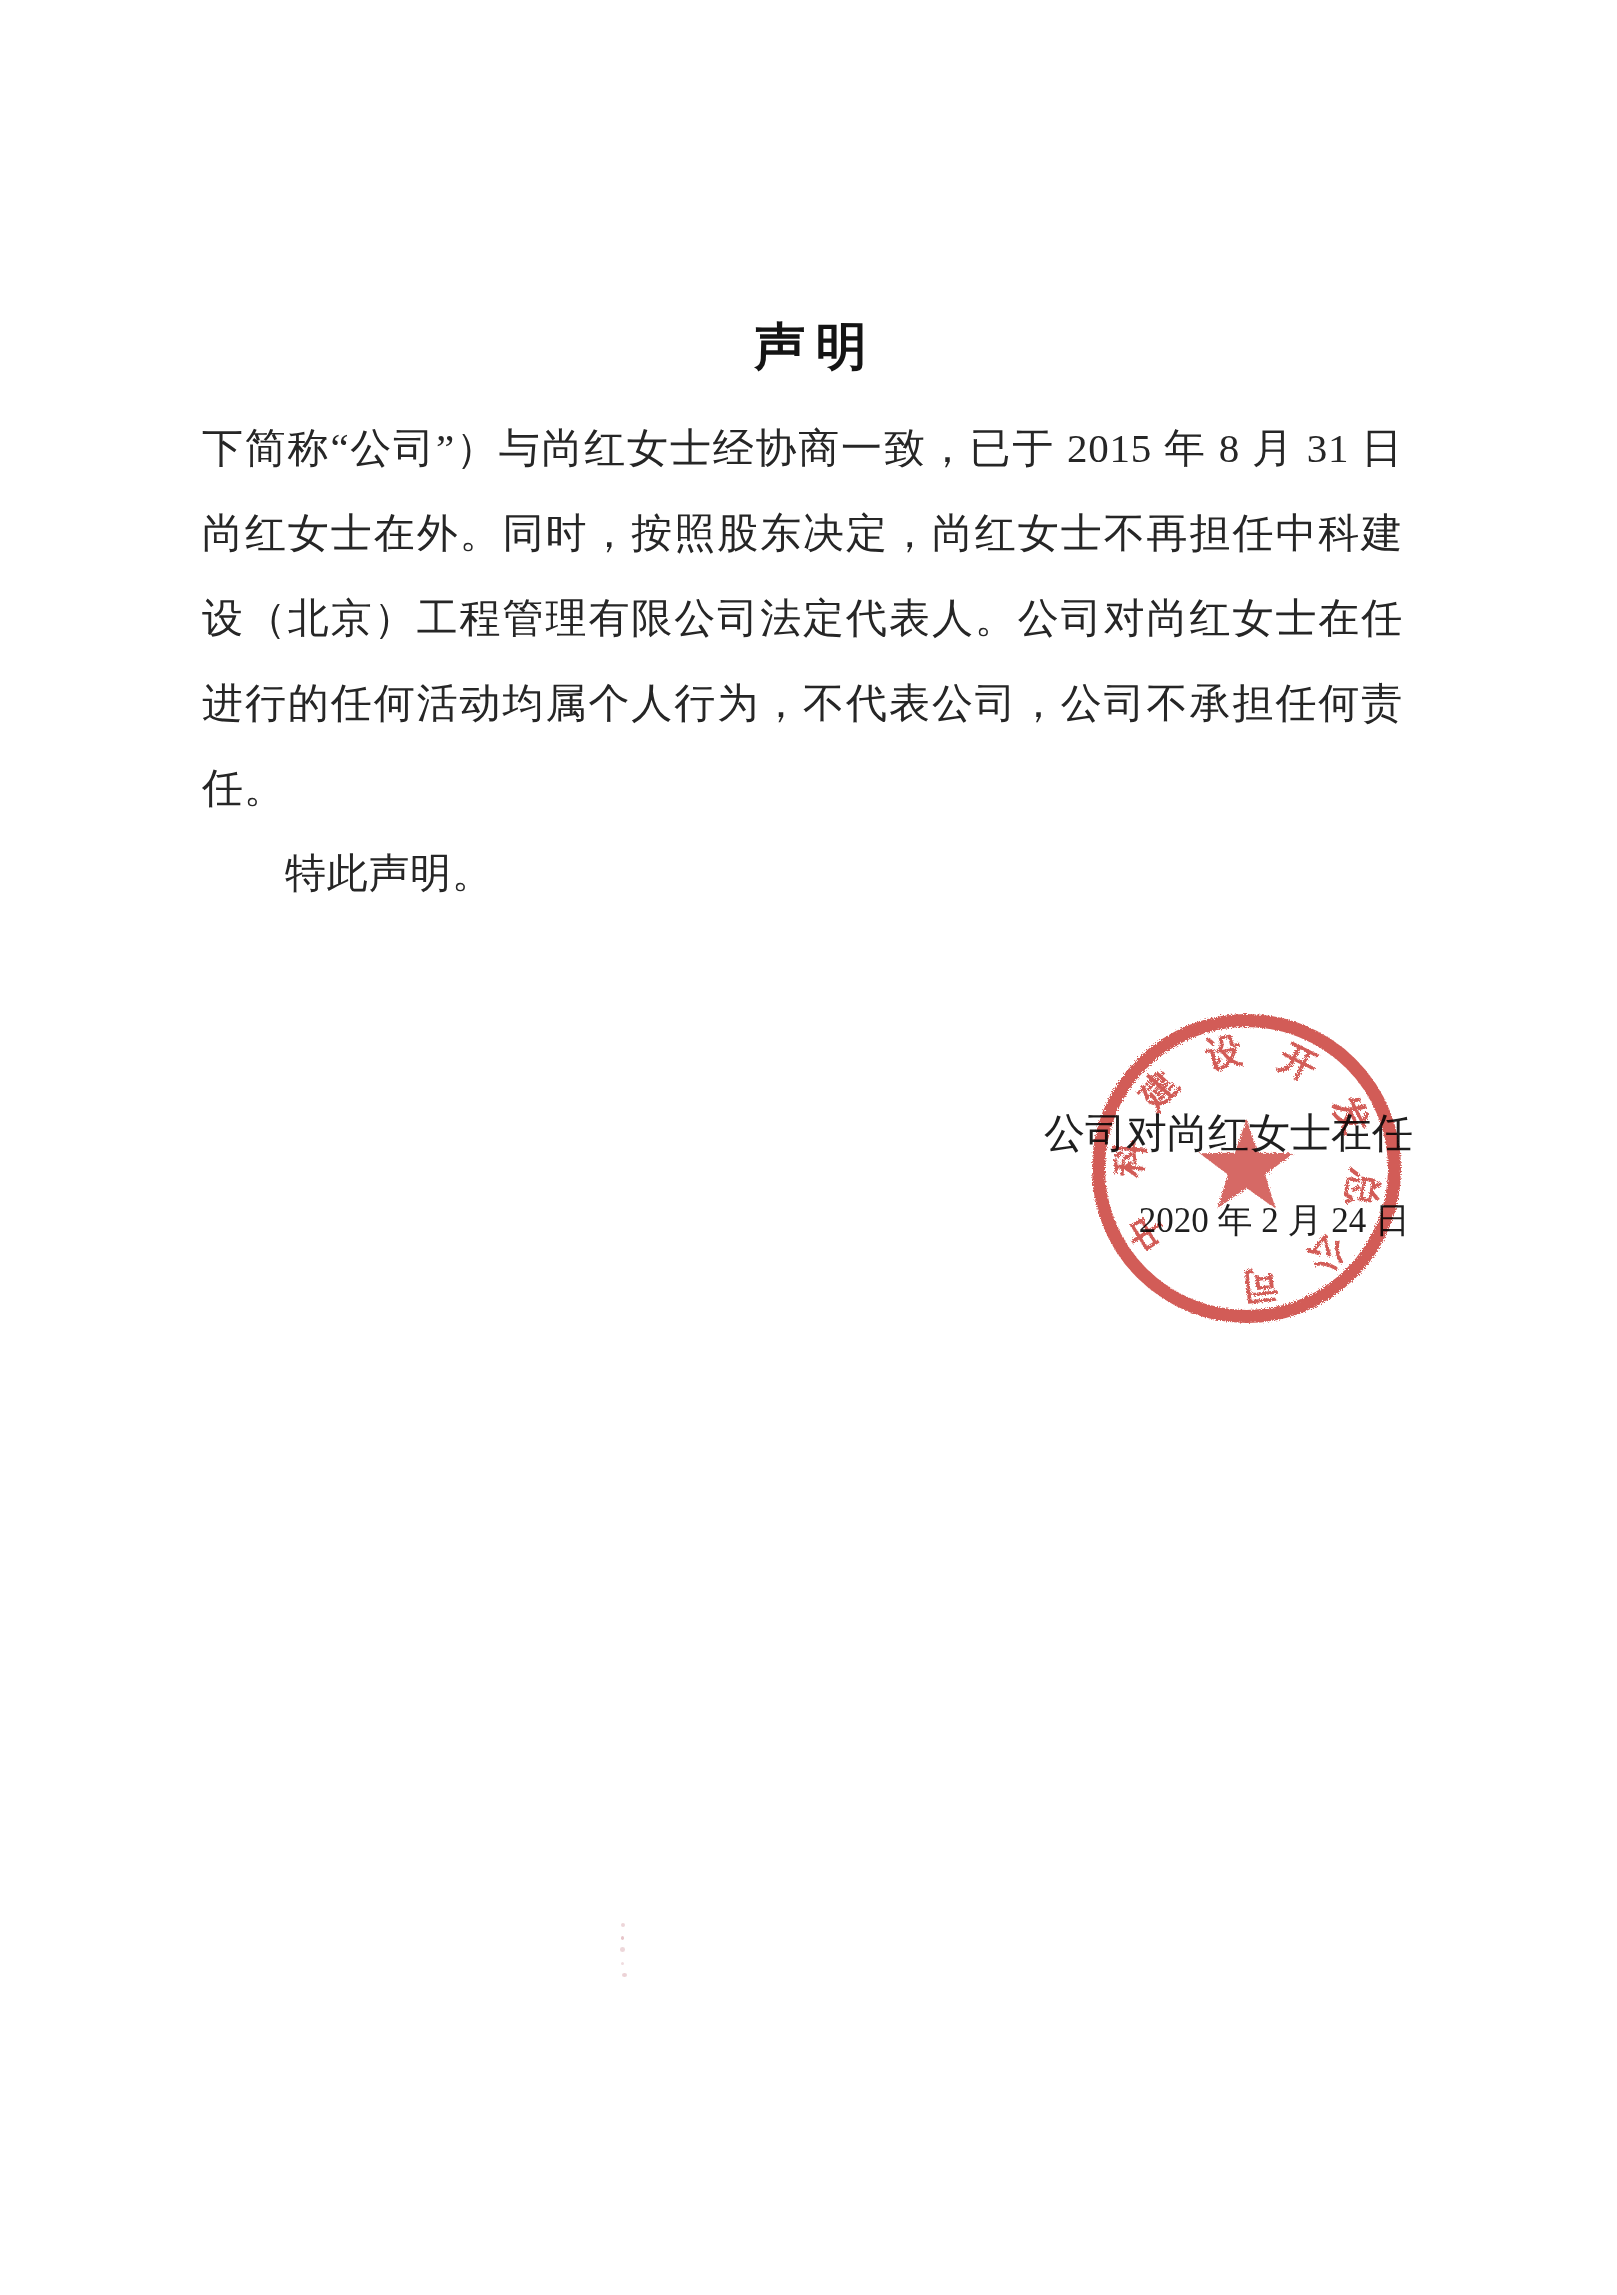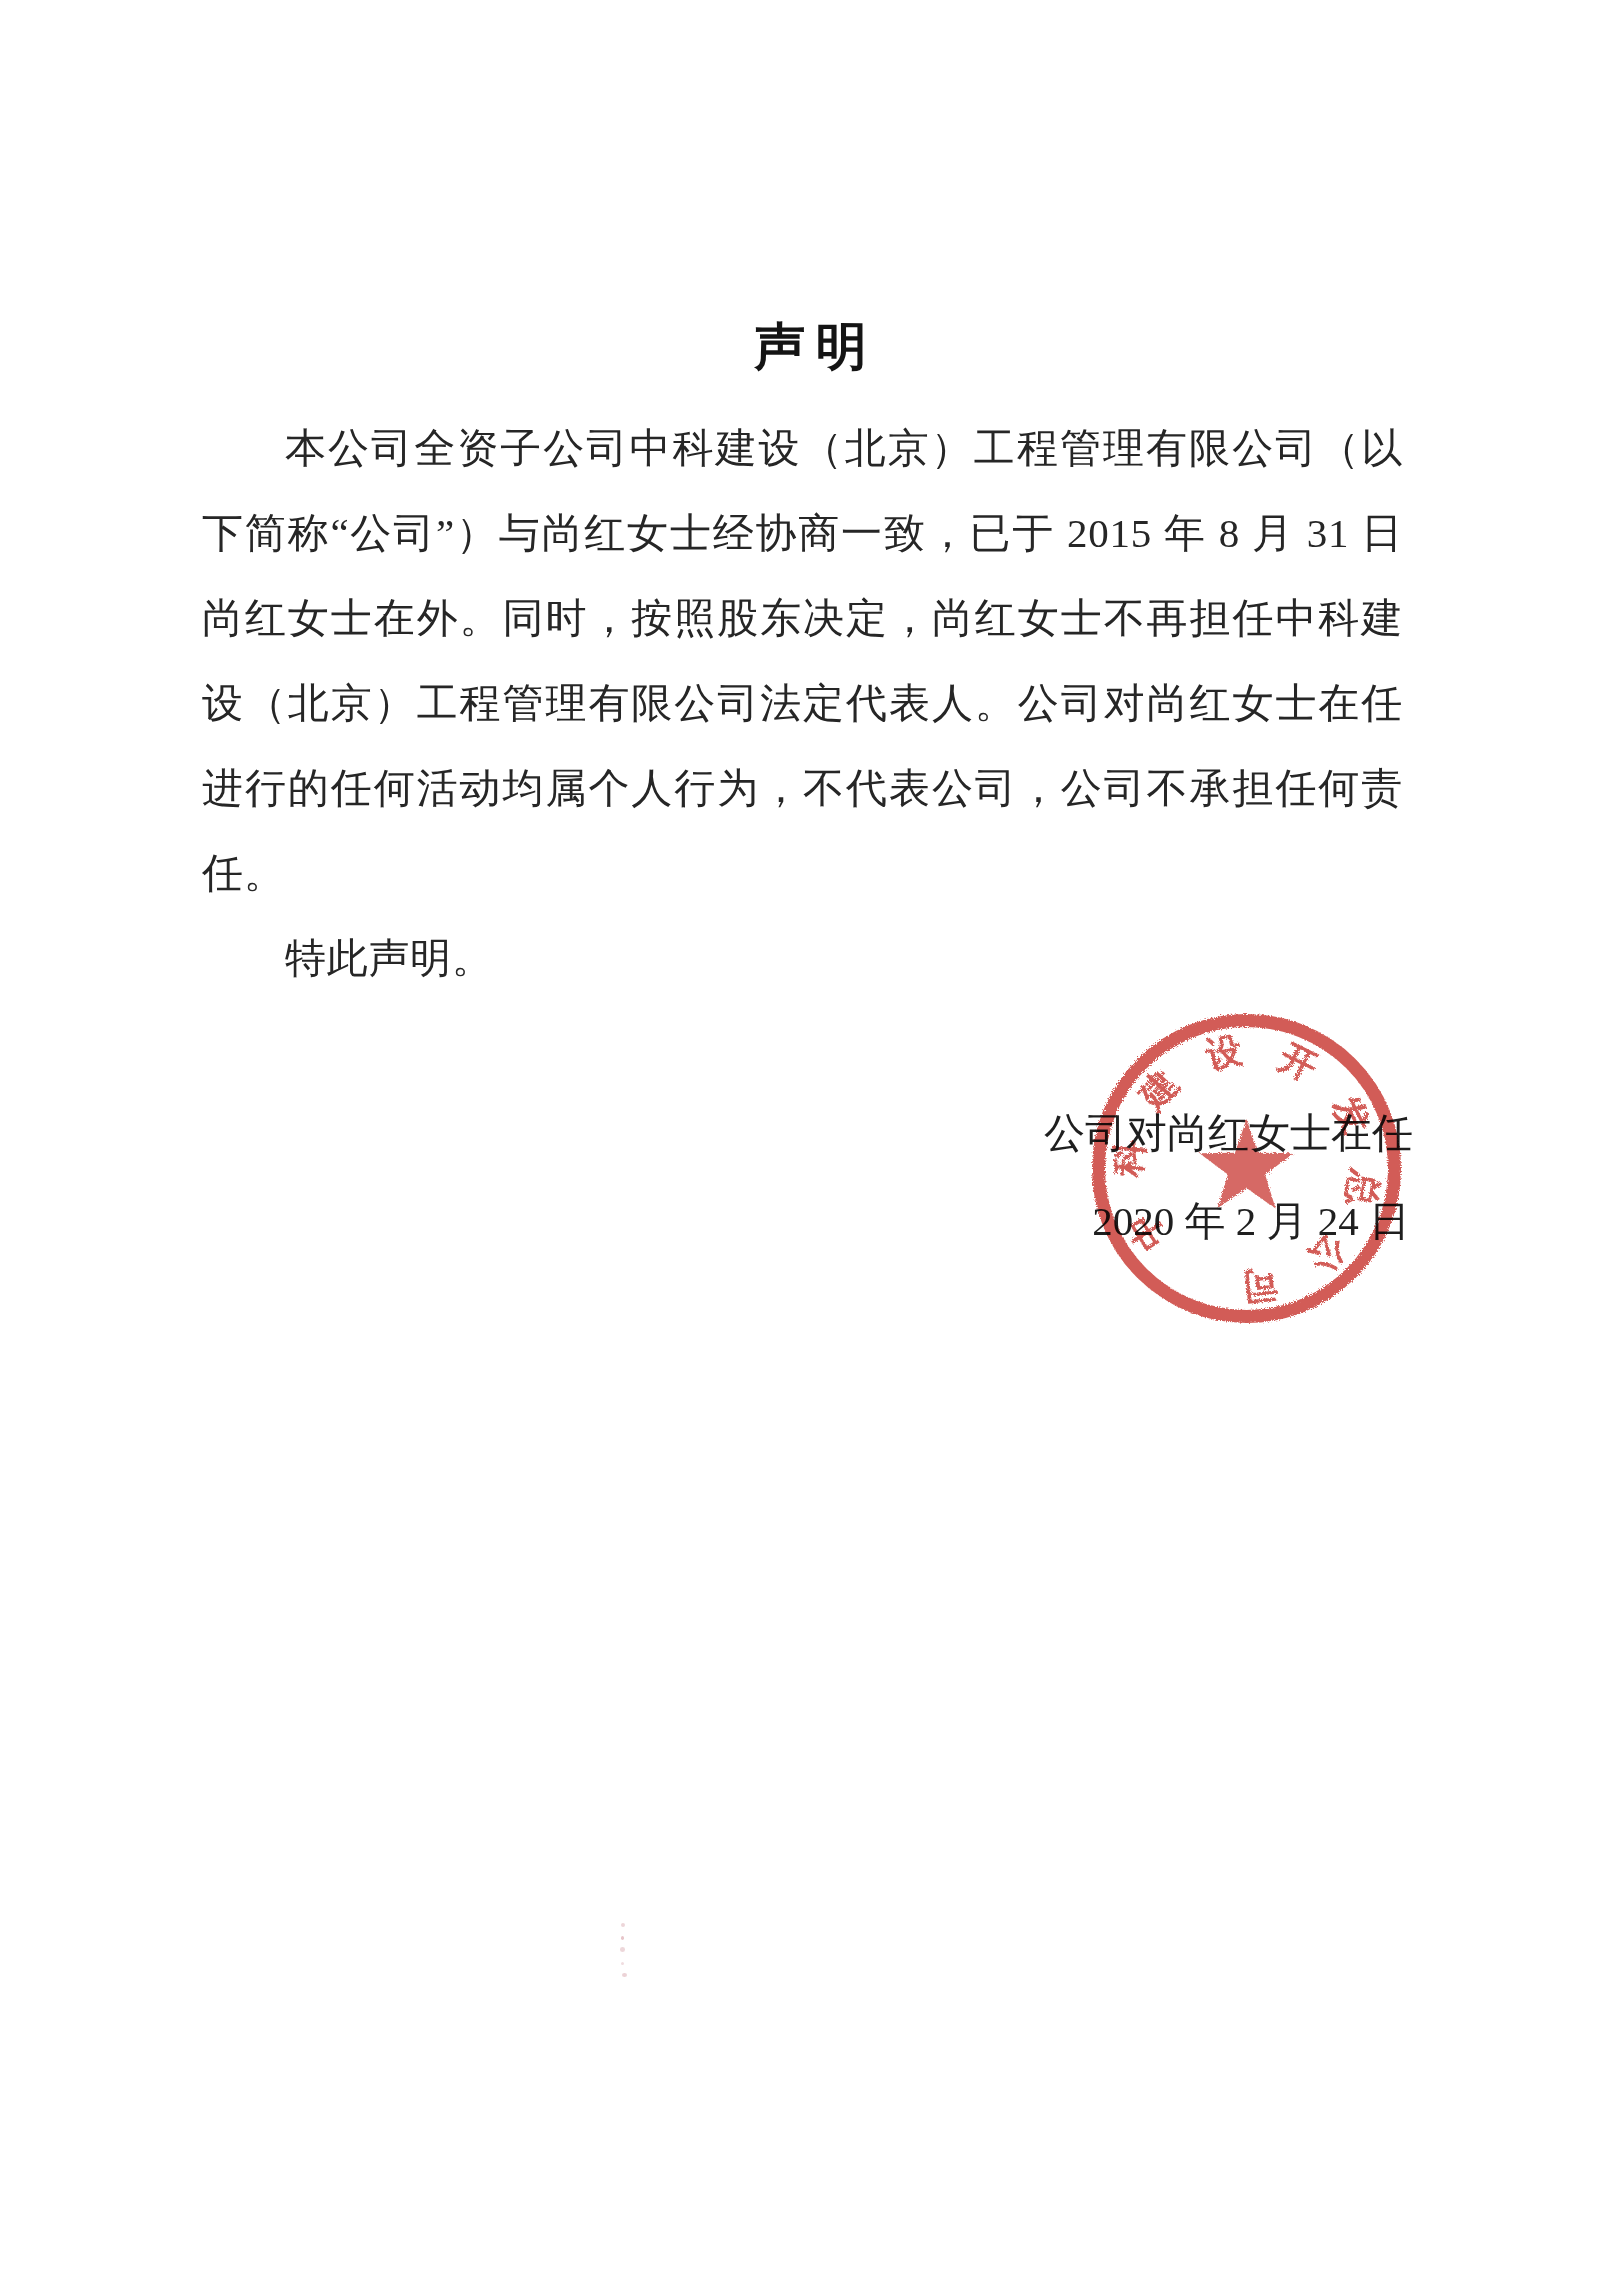--- a/index.html
+++ b/index.html
@@ -37,21 +37,21 @@
   .sig-company {
     position:absolute;
     top:1109px; right:204px;
     font-size:41px; line-height:48px;
     color:#1f1f1f;
     white-space:nowrap;
   }
   .sig-date {
     position:absolute;
     top:1197px; right:207px;
-    font-size:41px; line-height:48px;
+    font-size:35px; line-height:48px;
     color:#1f1f1f;
     white-space:nowrap;
   }
   .stamp {
     position:absolute;
     left:1090px; top:1012px;
     width:313px; height:313px;
     mix-blend-mode:multiply;
     opacity:0.88;
   }
@@ -59,21 +59,20 @@
   .speck { position:absolute; border-radius:50%; }
 </style>
 </head>
 <body>
 
 <div class="page">
 
   <div class="title">声明</div>
 
   <div class="body-paragraph" id="para">
-      <div class="para-line fill indent">本公司全资子公司中科建设（北京）工程管理有限公司（以</div>
       <div class="para-line fill">下简称“公司”）与尚红女士经协商一致，已于 2015 年 8 月 31 日</div>
       <div class="para-line fill">尚红女士在外。同时，按照股东决定，尚红女士不再担任中科建</div>
       <div class="para-line fill">设（北京）工程管理有限公司法定代表人。公司对尚红女士在任</div>
       <div class="para-line fill">进行的任何活动均属个人行为，不代表公司，公司不承担任何责</div>
       <div class="para-line">任。</div>
       <div class="para-line indent">特此声明。</div>
     </div>
 
   <div class="sig-company">公司对尚红女士在任</div>
 

